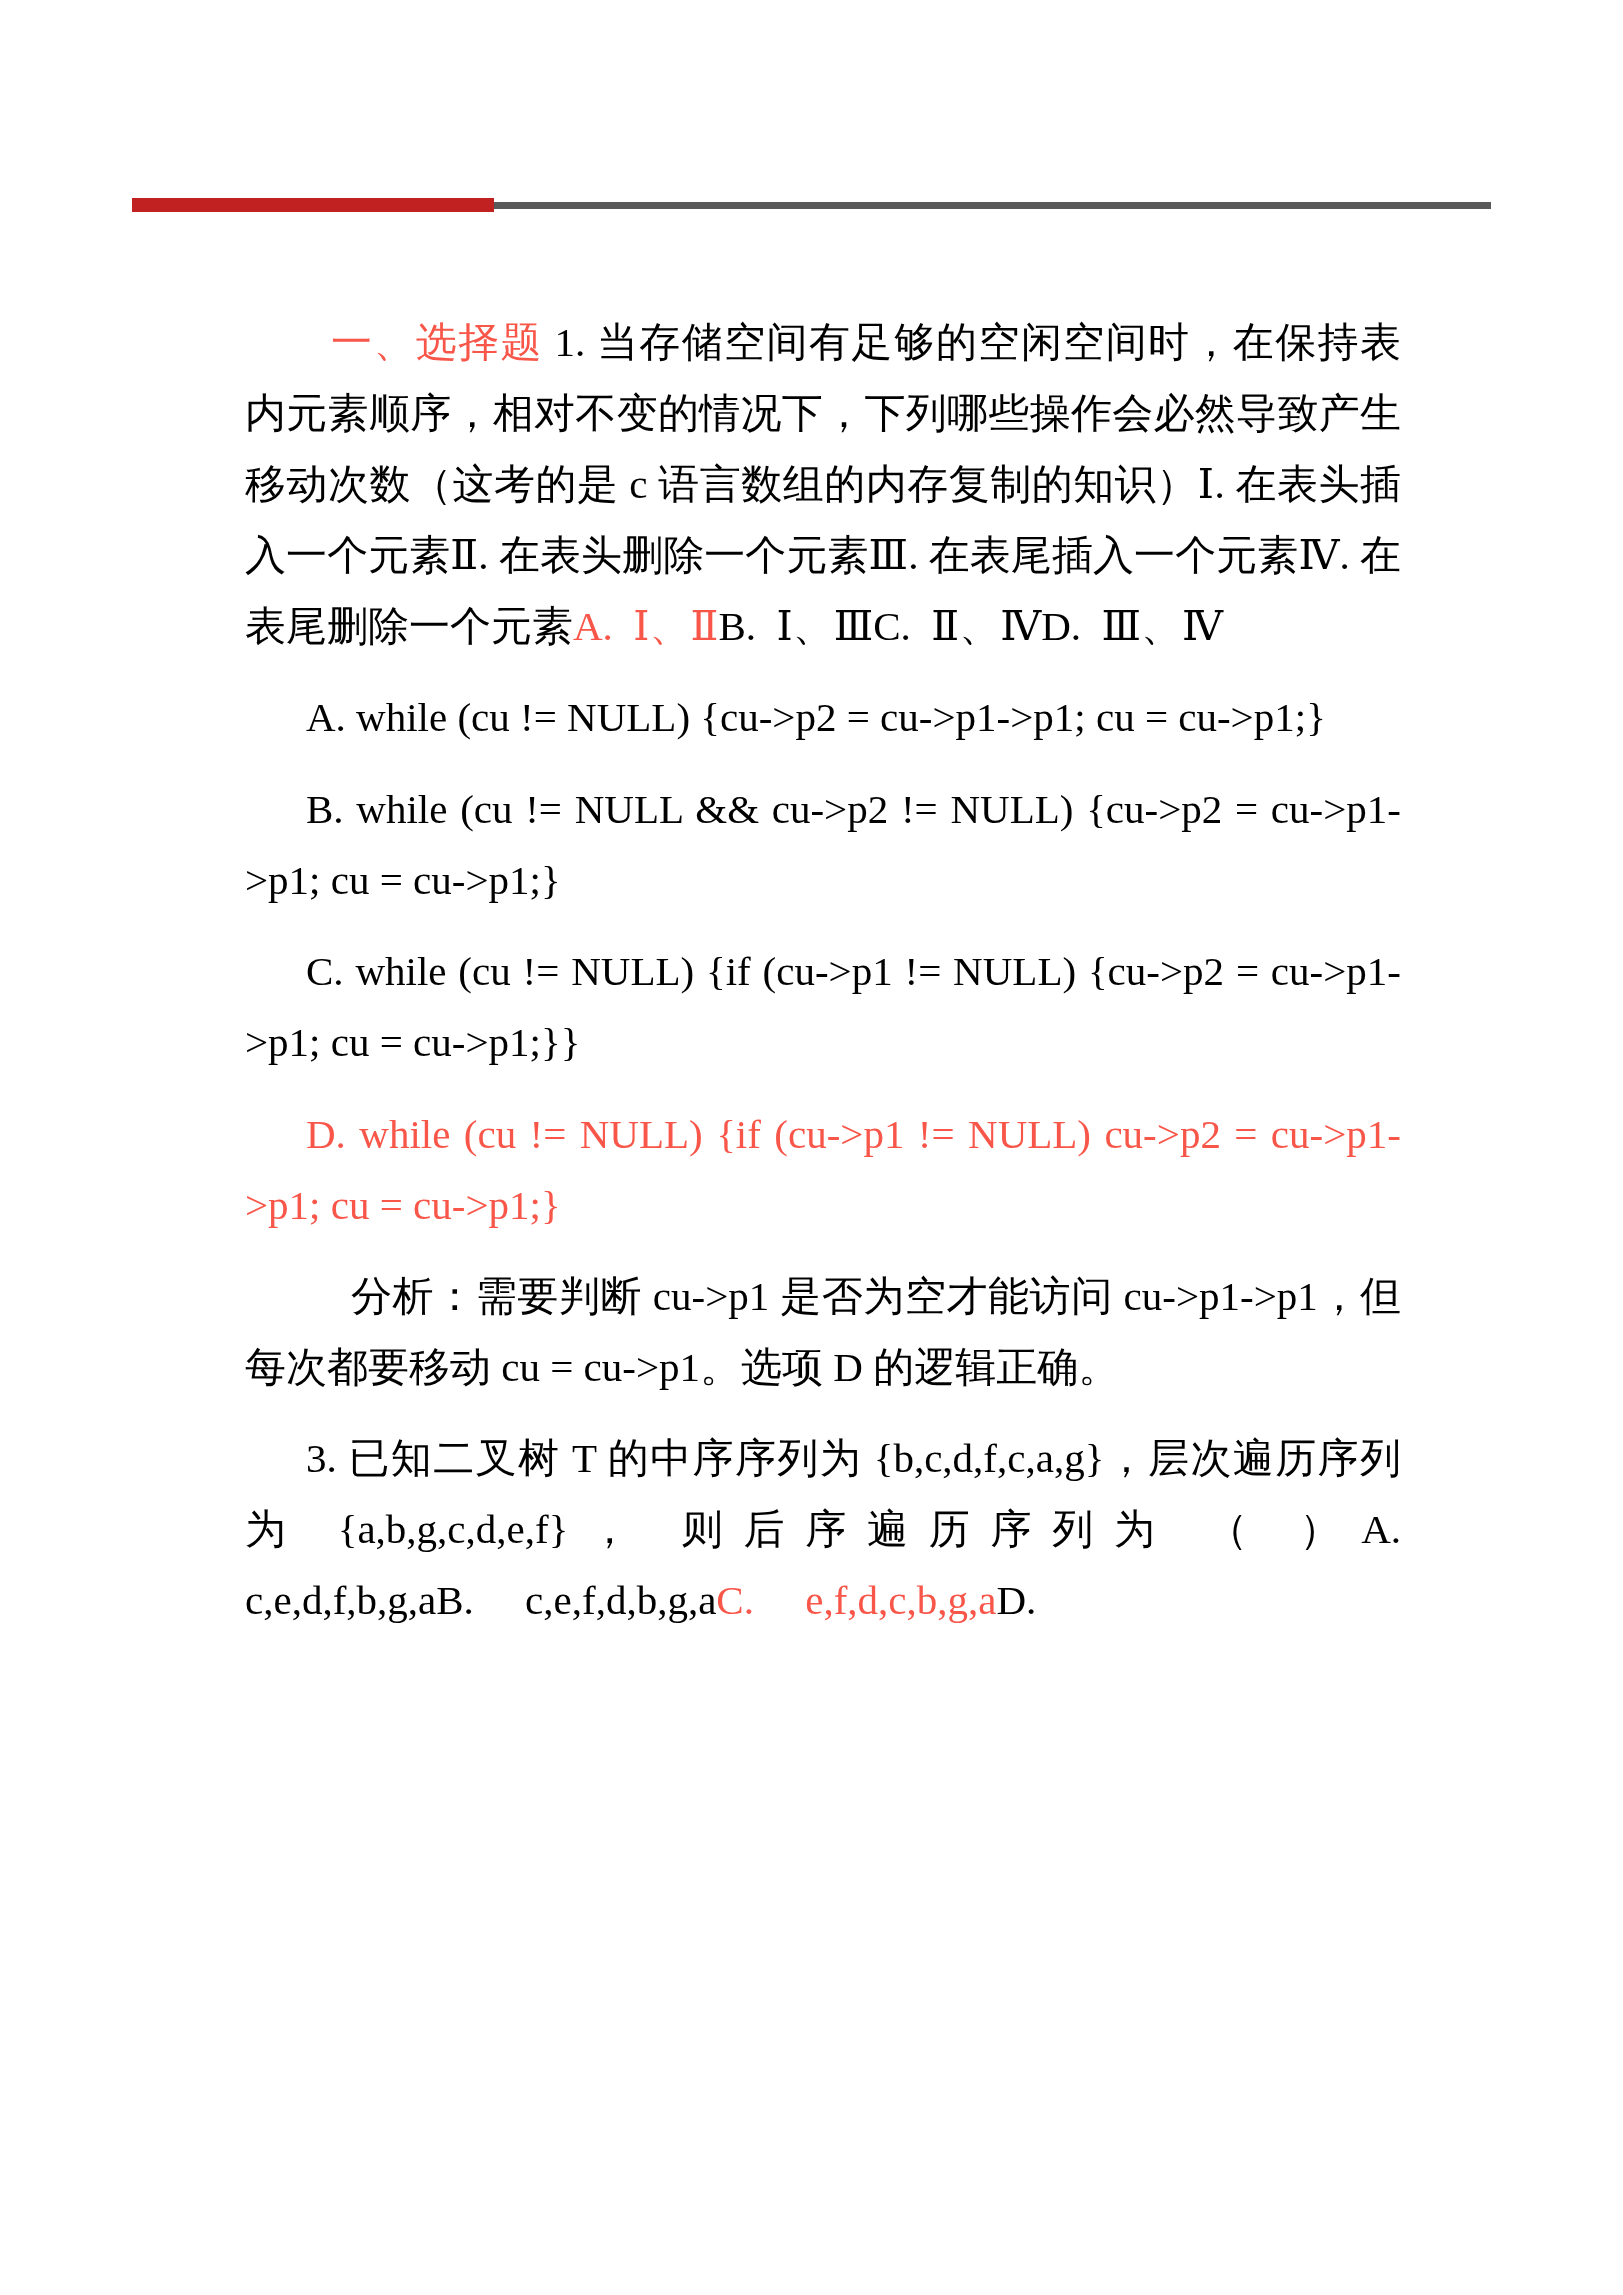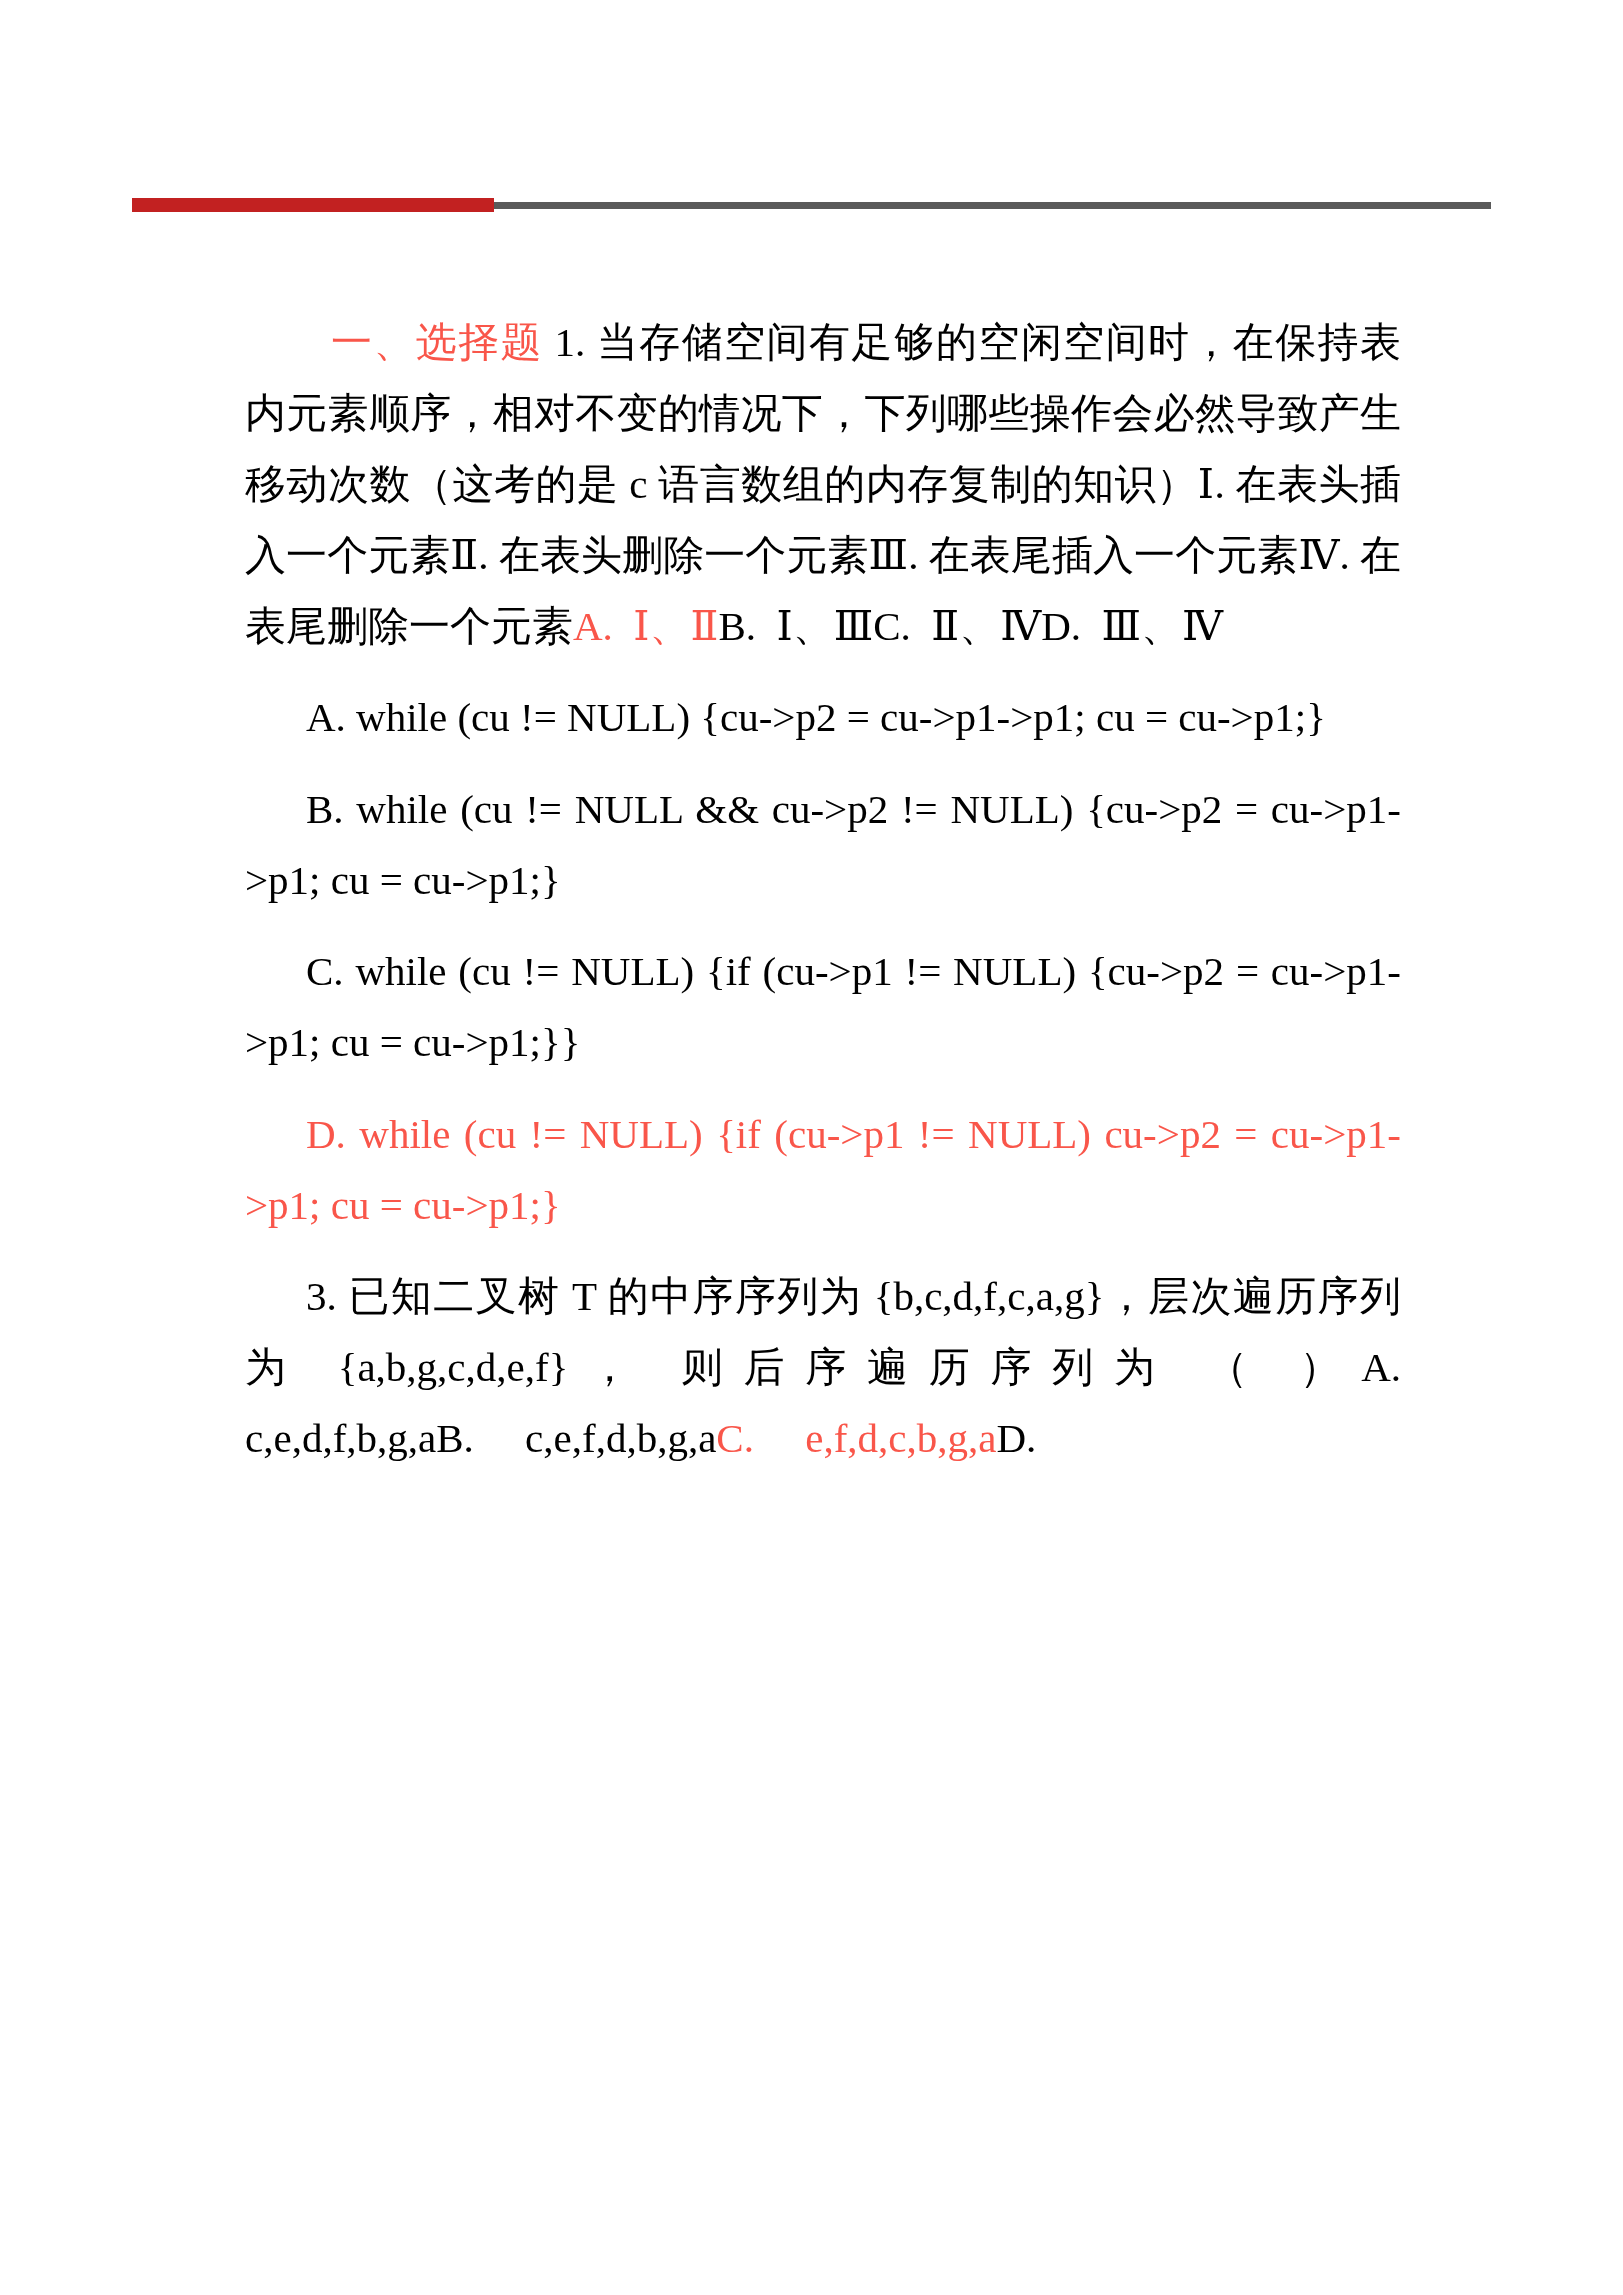--- a/index.html
+++ b/index.html
@@ -60,20 +60,21 @@
 
 
     <p class="para"><span>A. while (cu != NULL) {cu-&gt;p2 = cu-&gt;p1-&gt;p1; cu = cu-&gt;p1;}</span></p>
 
     <p class="para"><span>B. while (cu != NULL &amp;&amp; cu-&gt;p2 != NULL) {cu-&gt;p2 = cu-&gt;p1-&gt;p1; cu = cu-&gt;p1;}</span></p>
 
     <p class="para"><span>C. while (cu != NULL) {if (cu-&gt;p1 != NULL) {cu-&gt;p2 = cu-&gt;p1-&gt;p1; cu = cu-&gt;p1;}}</span></p>
 
     <p class="para"><span class="red">D. while (cu != NULL) {if (cu-&gt;p1 != NULL) cu-&gt;p2 = cu-&gt;p1-&gt;p1; cu = cu-&gt;p1;}</span></p>
 
+    <p class="para indent-lg"><span>分析：需要判断 cu-&gt;p1 是否为空才能访问 cu-&gt;p1-&gt;p1，但每次都要移动 cu = cu-&gt;p1。选项 D 的逻辑正确。</span></p>
 
     <p class="para"><span>3. 已知二叉树 T 的中序序列为 {b,c,d,f,c,a,g}，层次遍历序列为 {a,b,g,c,d,e,f}， 则后序遍历序列为 （ ）A. c,e,d,f,b,g,aB.&nbsp;&nbsp;&nbsp;&nbsp;&nbsp;c,e,f,d,b,g,a</span><span class="red">C.&nbsp;&nbsp;&nbsp;&nbsp;&nbsp;e,f,d,c,b,g,a</span><span>D.</span></p>
 
   </div>
 
   <div class="footer-rule"></div>
   <div class="page-number">第 1 页</div>
 
 </div>
 

